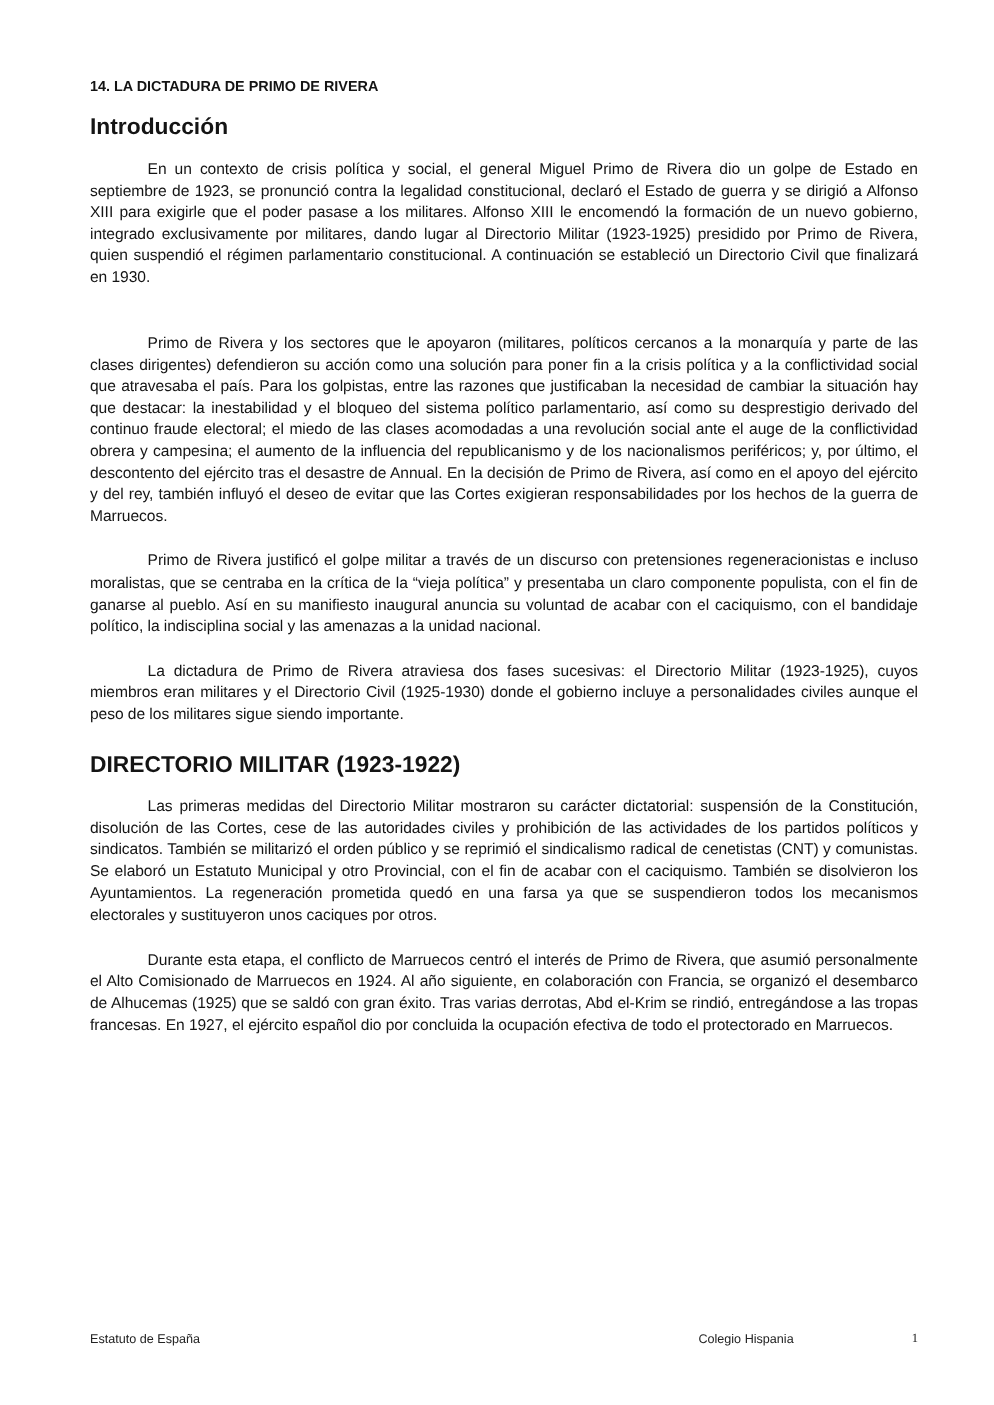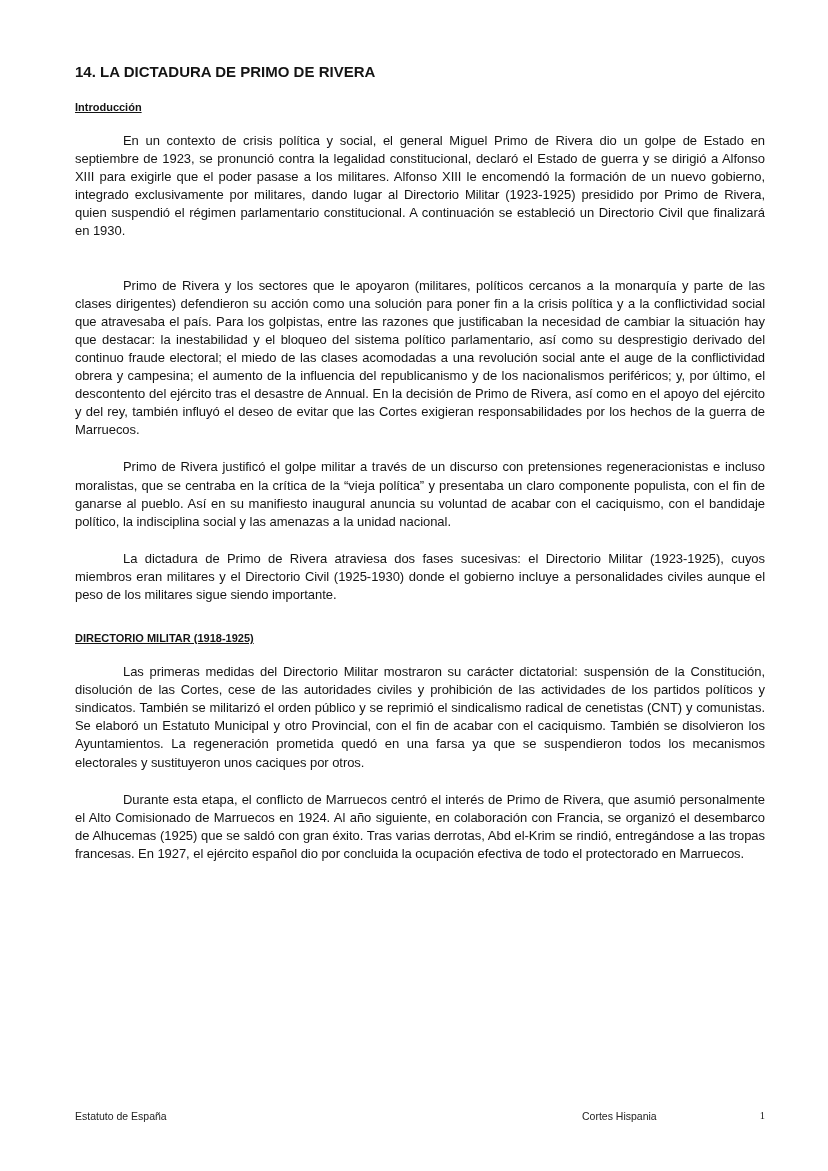--- a/index.html
+++ b/index.html
@@ -16,30 +16,29 @@
       color: #141414;
     }
     .page {
       position: absolute;
       left: 75px;
       top: 62px;
       width: 690px;
     }
     .doc-title {
       font-weight: bold;
-      font-size: 15px;
+      font-size: 12px;
       line-height: 20px;
       margin: 0 0 15px 0;
     }
     .section-heading {
       font-weight: bold;
-      font-size: 11px;
+      font-size: 19px;
       line-height: 20px;
       margin: 0 0 15px 0;
-      text-decoration: underline;
     }
     .para {
       font-size: 13px;
       line-height: 18.1px;
       text-align: justify;
       text-indent: 48px;
       margin: 0 0 19px 0;
       letter-spacing: -0.05px;
     }
     .para b {
@@ -78,23 +77,23 @@
     <p class="para">
       <span>Primo de Rivera y los sectores que le apoyaron (militares, políticos cercanos a la monarquía y parte de las clases dirigentes) defendieron su acción como una solución para poner fin a la crisis política y a la conflictividad social que atravesaba el país. Para los golpistas, entre las razones que justificaban la necesidad de cambiar la situación hay que destacar: la inestabilidad y el bloqueo del sistema político parlamentario, así como su desprestigio derivado del continuo fraude electoral; el miedo de las clases acomodadas a una revolución social ante el auge de la conflictividad obrera y campesina; el aumento de la influencia del republicanismo y de los nacionalismos periféricos; y, por último, el descontento del ejército tras el desastre de Annual. En la decisión de Primo de Rivera, así como en el apoyo del ejército y del rey, también influyó el deseo de evitar que las Cortes exigieran responsabilidades por los hechos de la guerra de Marruecos.</span>
     </p>
     <p class="para"><span>Primo de Rivera justificó el golpe militar a través de un discurso con pretensiones regeneracionistas e incluso moralistas, que se centraba en la crítica de la “vieja política” y presentaba un claro componente populista, con el fin de ganarse al pueblo. Así en su </span><b>manifiesto inaugural</b><span> anuncia su voluntad de acabar con el caciquismo, con el bandidaje político, la indisciplina social y las amenazas a la unidad nacional.</span></p>
     <p class="para" style="margin-bottom:24px;">
       <span>La dictadura de Primo de Rivera atraviesa dos fases sucesivas: el Directorio Militar (1923-1925), cuyos miembros eran militares y el Directorio Civil (1925-1930) donde el gobierno incluye a personalidades civiles aunque el peso de los militares sigue siendo importante.</span>
     </p>
   </section>
 
   <section>
-    <div class="section-heading">DIRECTORIO MILITAR (1918-1925)</div>
+    <div class="section-heading">DIRECTORIO MILITAR (1923-1922)</div>
     <p class="para"><span>Las primeras medidas del Directorio Militar mostraron su carácter dictatorial: suspensión de la Constitución, disolución de las Cortes, cese de las autoridades civiles y prohibición de las actividades de los partidos políticos y sindicatos. También se militarizó el orden público y se reprimió el sindicalismo radical de cenetistas (CNT) y comunistas. Se elaboró un </span><b>Estatuto Municipal</b><span> y otro </span><b>Provincial</b><span>, con el fin de acabar con el caciquismo. También se disolvieron los Ayuntamientos. La regeneración prometida quedó en una farsa ya que se suspendieron todos los mecanismos electorales y sustituyeron unos caciques por otros.</span></p>
     <p class="para"><span>Durante esta etapa, el </span><b>conflicto de Marruecos</b><span> centró el interés de Primo de Rivera, que asumió personalmente el Alto Comisionado de Marruecos en 1924. Al año siguiente, en colaboración con Francia, se organizó el </span><b>desembarco de Alhucemas (1925)</b><span> que se saldó con gran éxito. Tras varias derrotas, Abd el-Krim se rindió, entregándose a las tropas francesas. En 1927, el ejército español dio por concluida la ocupación efectiva de todo el protectorado en Marruecos.</span></p>
   </section>
 </div>
 
 <footer class="footer">
   <span class="left">Estatuto de España</span>
-  <span class="center">Cortes Hispania</span>
+  <span class="center">Colegio Hispania</span>
   <span class="right">1</span>
 </footer>
 
 </body></html>

